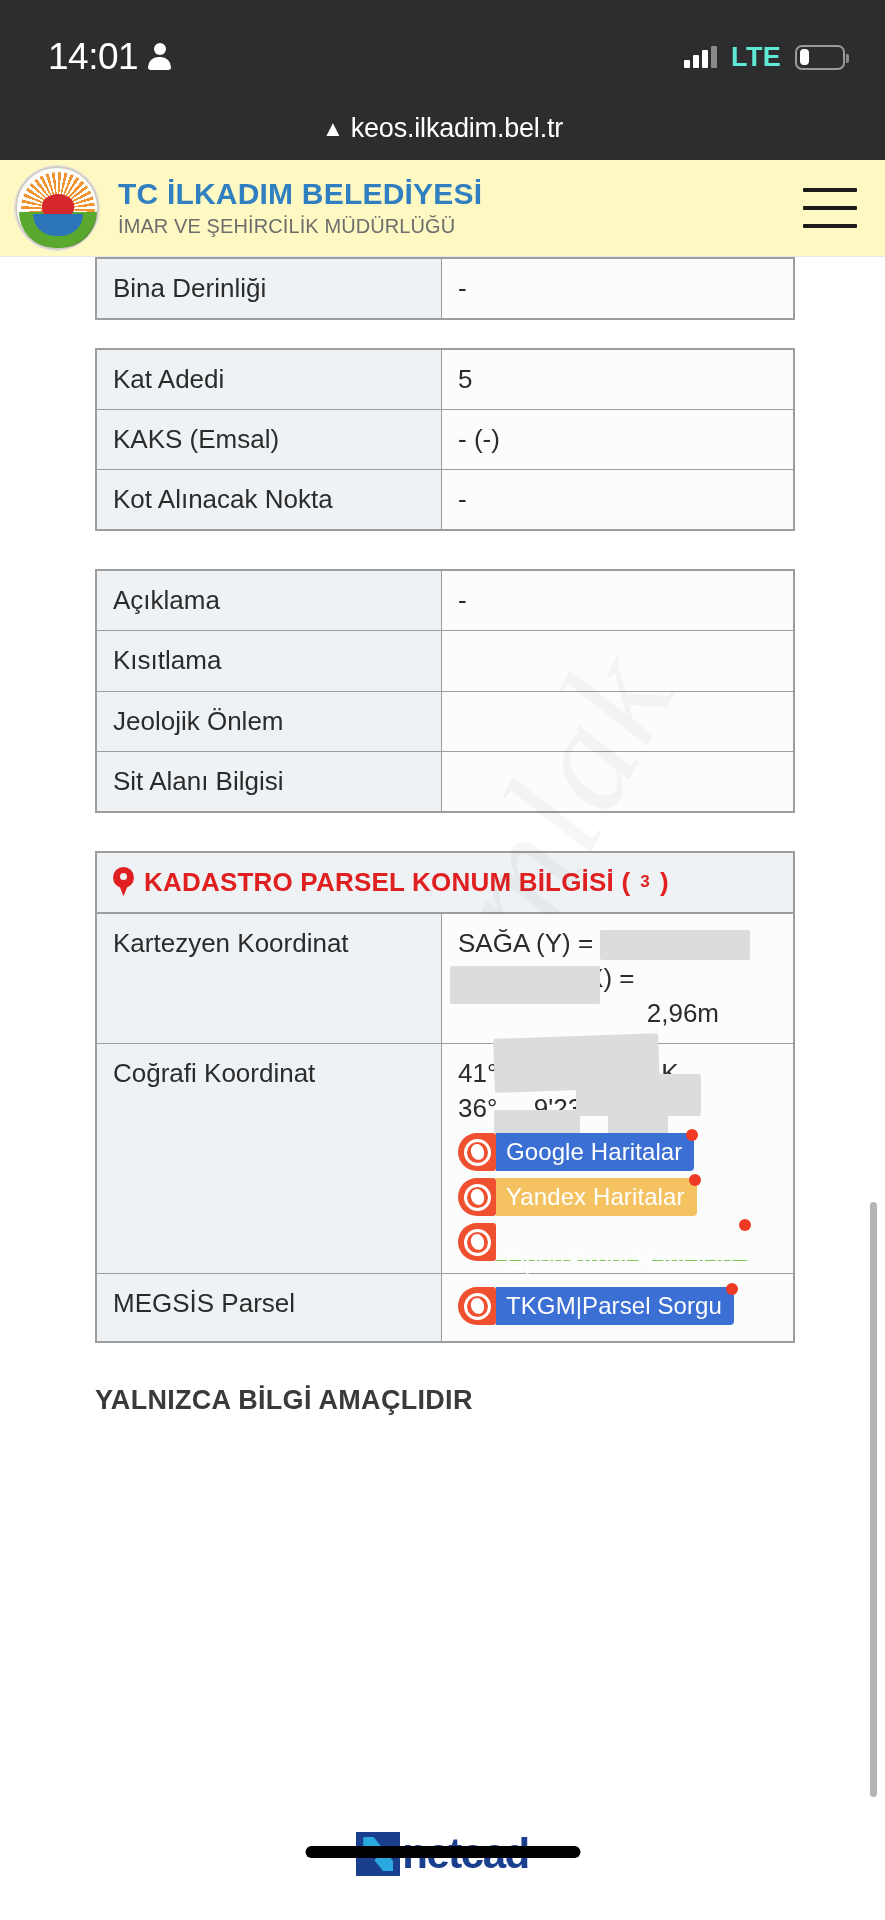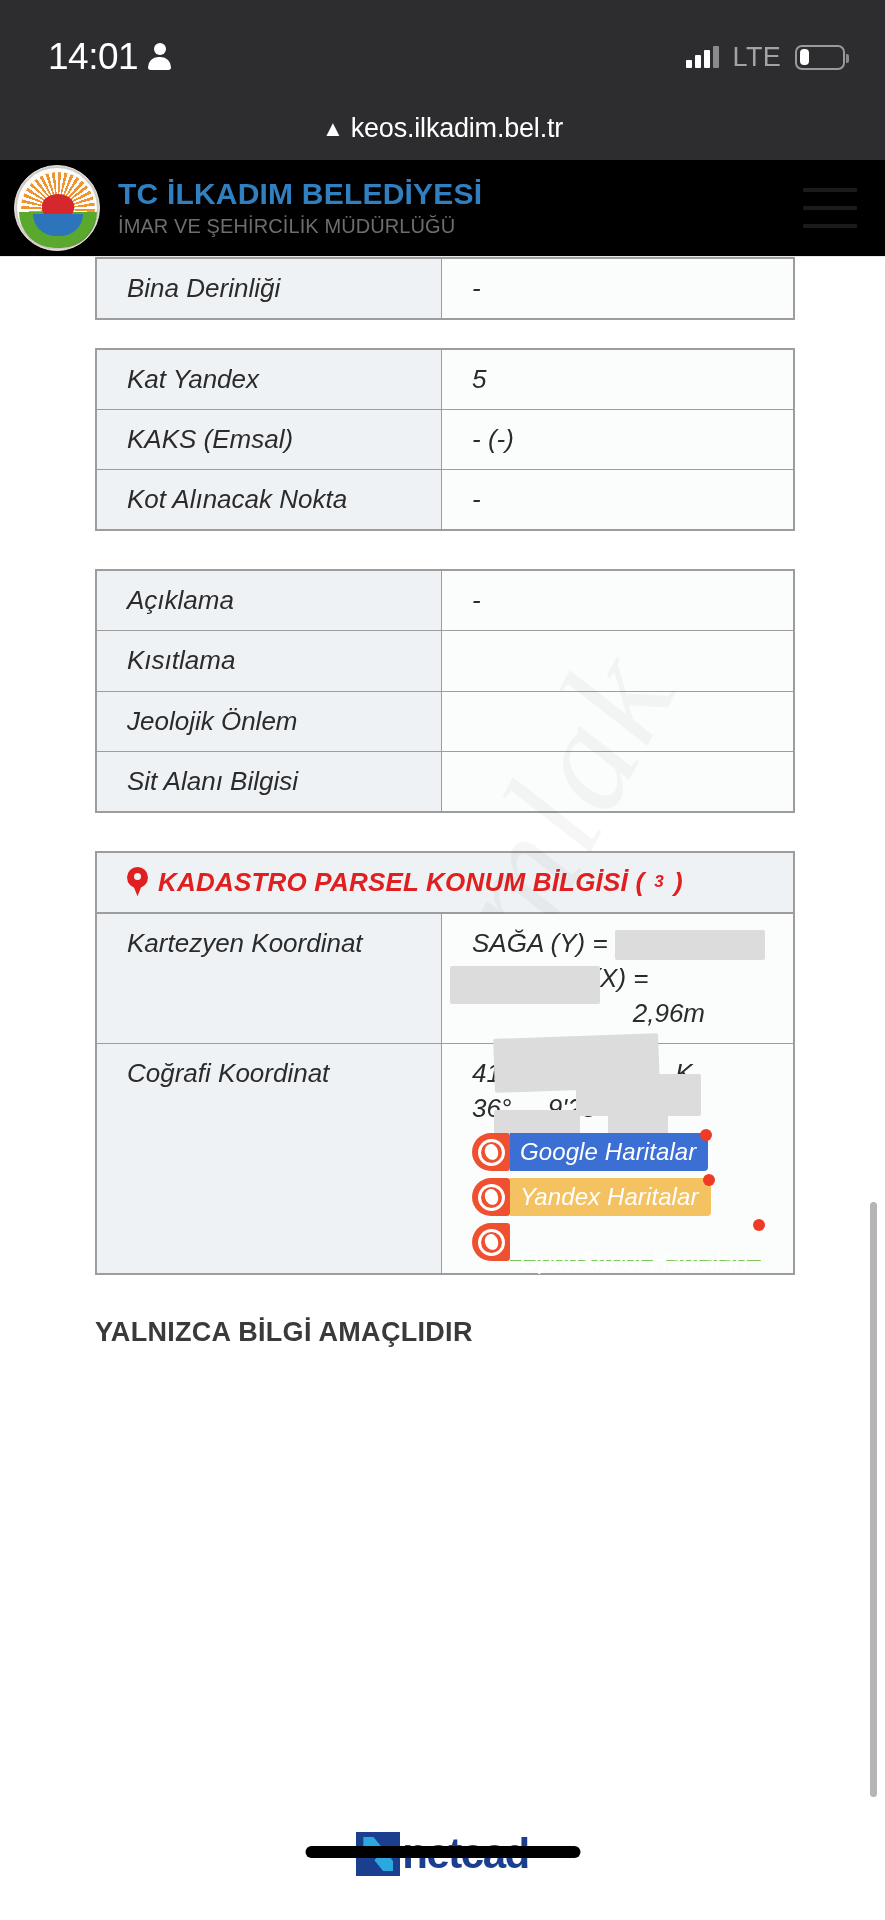--- a/index.html
+++ b/index.html
@@ -84,23 +84,23 @@
     width: 6px;
     background: #ffffff;
     border-radius: 1px;
   }
   .signal i:nth-child(1) { height: 8px; }
   .signal i:nth-child(2) { height: 13px; }
   .signal i:nth-child(3) { height: 18px; }
   .signal i:nth-child(4) { height: 22px; background: #8a8a8d; }
 
   .lte {
-    color: #a3a3a3;
+    color: #5eead4;
     font-size: 27px;
-    font-weight: 400;
+    font-weight: 700;
     letter-spacing: 0.3px;
   }
 
   .battery {
     width: 50px; height: 25px;
     border: 2.5px solid #9a9a9d;
     border-radius: 7px;
     position: relative;
     display: flex;
     align-items: center;
@@ -137,21 +137,21 @@
   }
   .url-text {
     color: #ffffff;
     font-size: 27px;
     letter-spacing: -0.2px;
   }
 
   
   .siteheader {
     height: 97px;
-    background: #000000;
+    background: #fef9c3;
     display: flex;
     align-items: center;
     padding: 0 30px 0 14px;
     position: relative;
     border-bottom: 1px solid #e8e8e8;
   }
 
   .logo {
     width: 86px; height: 86px;
     border-radius: 50%;
@@ -271,24 +271,23 @@
     border-spacing: 0;
     border: 2px solid #9d9d9d;
     background: #fafbfc;
     table-layout: fixed;
   }
   table.keos td {
     border-right: 1.5px solid #9d9d9d;
     border-bottom: 1.5px solid #9d9d9d;
     font-size: 26px;
     color: #2b2b2b;
-    padding: 12px 30px;
+    padding: 12px 16px;
     vertical-align: top;
     line-height: 1.35;
-    font-style: italic;
   }
   table.keos tr:last-child td { border-bottom: none; }
   table.keos td:last-child { border-right: none; }
   table.keos td.k {
     width: 345px;
     background: #eef2f5;
   }
   table.keos td.v {
     background: #fbfcfc;
   }
@@ -575,21 +574,21 @@
         <td class="v">-</td>
       </tr>
     </tbody>
       </table>
 
     <div class="gap-sm"></div>
 
     <table class="keos">
       <tbody>
           <tr>
-        <td class="k">Kat Yandex</td>
+        <td class="k">Kat Adedi</td>
         <td class="v">5</td>
       </tr>
       <tr>
         <td class="k">KAKS (Emsal)</td>
         <td class="v">- (-)</td>
       </tr>
       <tr>
         <td class="k">Kot Alınacak Nokta</td>
         <td class="v">-</td>
       </tr>
@@ -694,20 +693,32 @@
               <span class="globe">
                     <span></span>
                   </span>
               <span class="lbl">OpenStreet Haritaları</span>
               <span class="dot"></span>
             </div>
           </div>
         </td>
       </tr>
 
+      <tr>
+        <td class="k">MEGSİS Parsel</td>
+        <td class="v">
+          <div class="mapbtn btn-blue" style="margin-top:1px">
+            <span class="globe">
+                  <span></span>
+                </span>
+            <span class="lbl">TKGM|Parsel Sorgu</span>
+            <span class="dot"></span>
+          </div>
+        </td>
+      </tr>
     </tbody>
       </table>
 
     <div class="note">
       <div class="note-b">YALNIZCA BİLGİ AMAÇLIDIR</div>
     </div>
 
     <div class="netcad-wrap">
       <div class="netcad">
         <div class="mark"></div>

